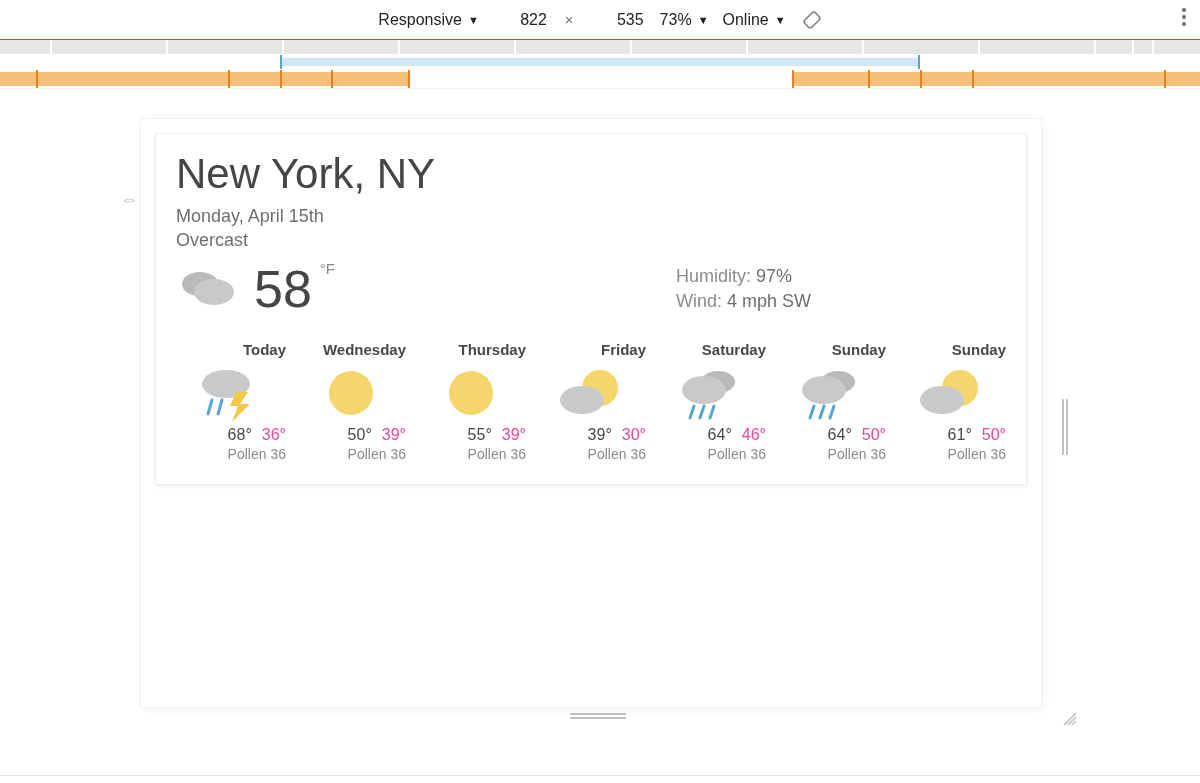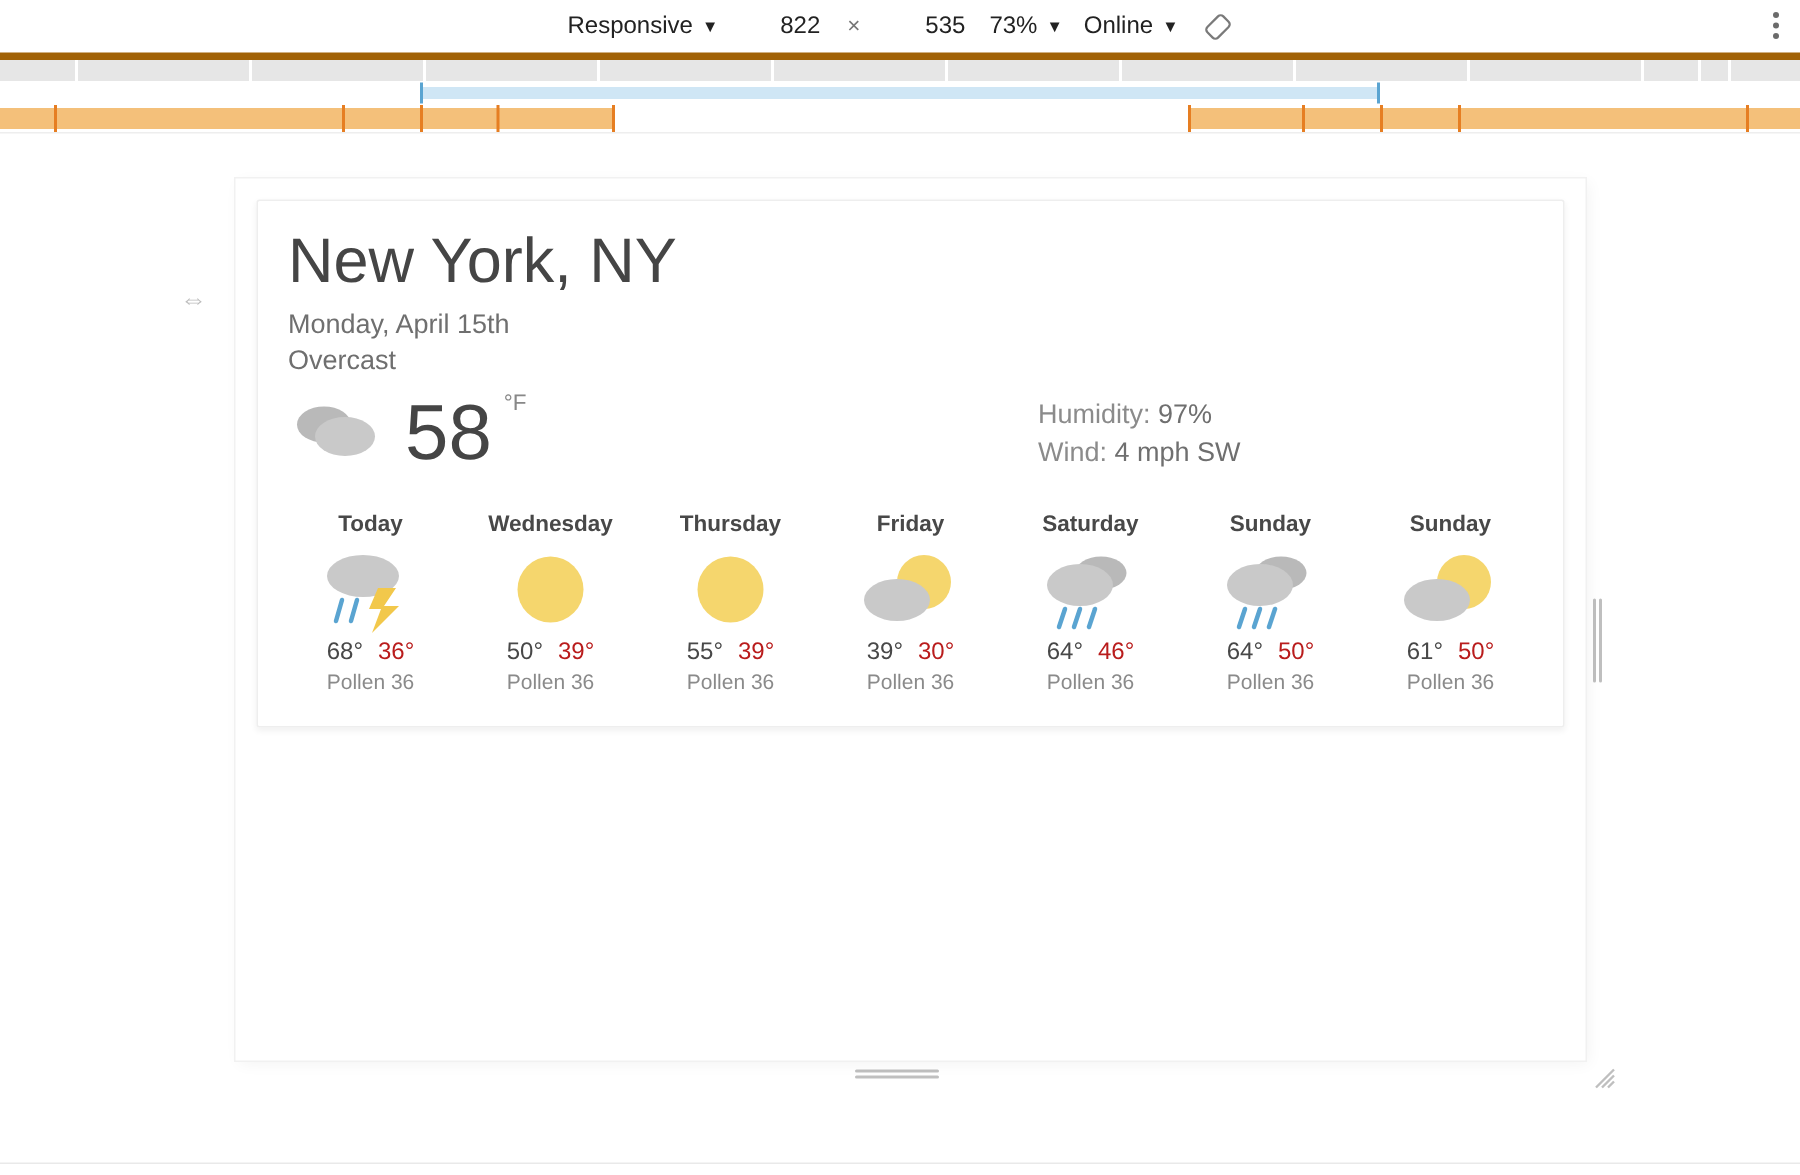--- a/index.html
+++ b/index.html
@@ -1,20 +1,20 @@
 <!DOCTYPE html>
 <html><head>
 <meta charset="utf-8">
 <style>
   * { box-sizing: border-box; }
   html, body { margin:0; padding:0; font-family: Arial, Helvetica, sans-serif; background:#fff; color:#444; }
   
   .toolbar {
     height:40px; display:flex; align-items:center; justify-content:center;
-    font-size:16px; color:#222; border-bottom:5px solid #a16207; gap:14px;
+    font-size:16px; color:#222; border-bottom:1px solid #a16207; gap:14px;
     position:relative;
   }
   .toolbar .dim-input {
     width:56px; height:26px; border:none; text-align:right; font-size:16px; color:#222;
     background:#fff;
   }
   .toolbar .drop { display:flex; align-items:center; gap:6px; cursor:pointer; }
   .caret { font-size:11px; }
   .toolbar .times { color:#777; font-size:15px; padding:0 2px; }
   .kebab { position:absolute; right:14px; top:8px; display:flex; flex-direction:column; gap:3px; cursor:pointer; }
@@ -32,21 +32,21 @@
   .bluefill::before{ left:0 } .bluefill::after{ right:0 }
   .ruler-orange { height:18px; background:#fff; position:relative; }
   .oseg { position:absolute; top:2px; bottom:2px; background:#f4c07a; }
   .otick { position:absolute; top:0; bottom:0; width:2px; background:#e67e22; }
 
   
   .workspace {
     position:relative; height:640px; margin-top:30px;
   }
   .viewport-frame {
-    position:absolute; left:157px; top:0; width:900px; height:588px;
+    position:absolute; left:141px; top:0; width:900px; height:588px;
     background:#fff; box-shadow:0 0 0 1px #f1f1f1, 2px 2px 10px rgba(0,0,0,0.05);
   }
   .drag-left { position:absolute; left:120px; top:70px; font-size:18px; color:#bdbdbd; cursor:ew-resize; }
   .drag-right { position:absolute; left:1062px; top:280px; width:10px; height:56px; cursor:ew-resize;
     display:flex; gap:2px; }
   .drag-right span { width:2px; background:#bfbfbf; border-radius:1px; }
   .drag-bottom { position:absolute; left:570px; top:594px; width:56px; height:8px; cursor:ns-resize;
     display:flex; flex-direction:column; gap:2px; }
   .drag-bottom span { height:2px; background:#bfbfbf; border-radius:1px; }
   .drag-corner { position:absolute; left:1062px; top:592px; cursor:nwse-resize; color:#bfbfbf; }
@@ -62,25 +62,25 @@
   .city { font-size:42px; font-weight:400; color:#454545; margin:0 0 6px 0; }
   .dateline { font-size:18px; color:#6f6f6f; line-height:1.35; }
   .current-row { display:flex; align-items:center; margin-top:6px; }
   .cur-left { display:flex; align-items:center; gap:14px; }
   .cur-temp { font-size:52px; color:#454545; font-weight:400; }
   .cur-unit { font-size:15px; color:#888; position:relative; top:-20px; left:-6px }
   .cur-stats { margin-left:auto; font-size:18px; color:#6f6f6f; line-height:1.35; width:330px; }
   .cur-stats div span.lab { color:#8b8b8b; }
 
   .forecast { display:flex; gap:10px; margin-top:22px; }
-  .day { flex:1; text-align:center; }
+  .day { flex:1; text-align:right; }
   .day .dname { font-size:15px; font-weight:700; color:#484848; }
   .day .icon { height:54px; margin:8px 0 6px; display:flex; align-items:center; justify-content:center; }
   .day .temps { font-size:16px; color:#484848; }
-  .day .temps .lo { color:#b91c1c; margin-left:10px; }
+  .day .temps .lo { color:#ec4899; margin-left:10px; }
   .day .pollen { font-size:14px; color:#8a8a8a; margin-top:2px; }
 
   
   .sun { fill:#f5d66d; }
   .cloud { fill:#c9c9c9; }
   .cloud-dk { fill:#b9b9b9; }
   .rain { stroke:#5aa4d1; stroke-width:3; stroke-linecap:round; }
   .bolt { fill:#f2c84b; }
 
   .bottomline { position:absolute; left:0; right:0; top:775px; height:1px; background:#e9e9e9; }

